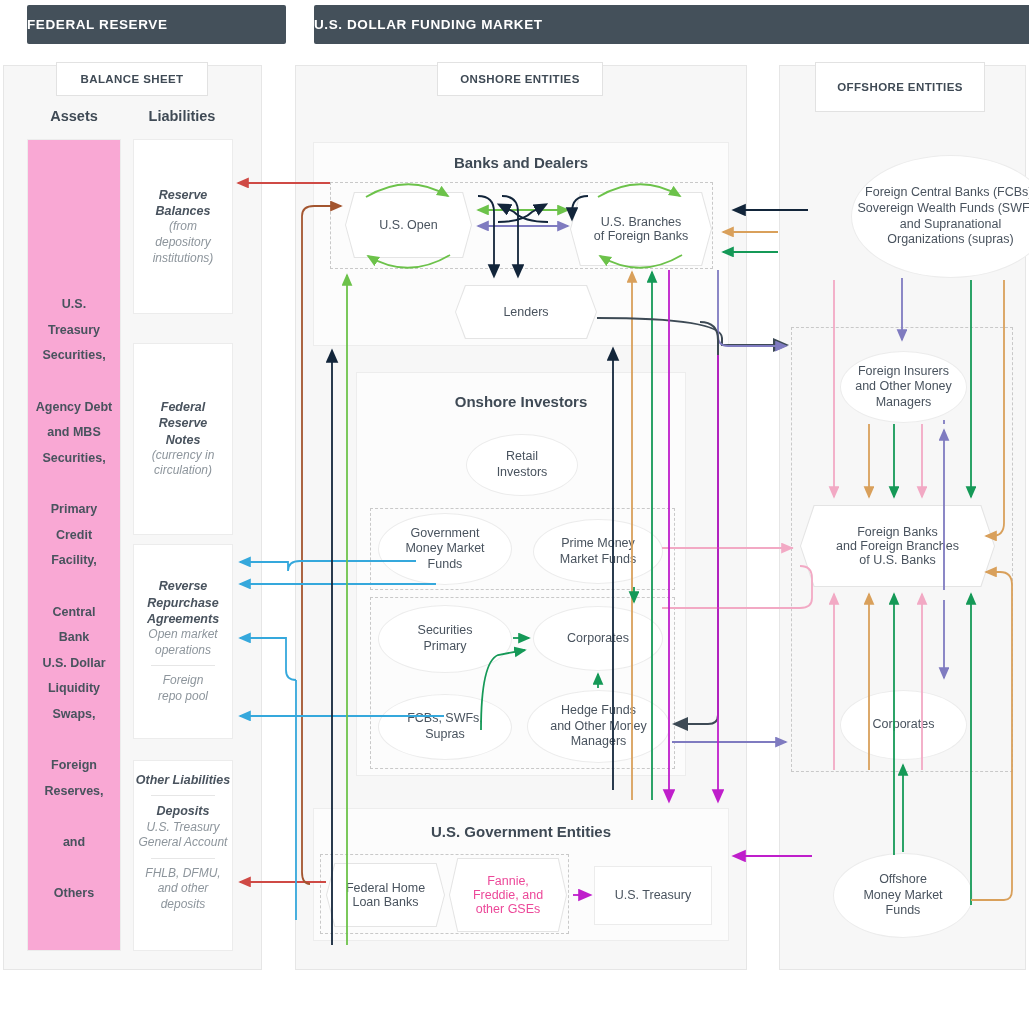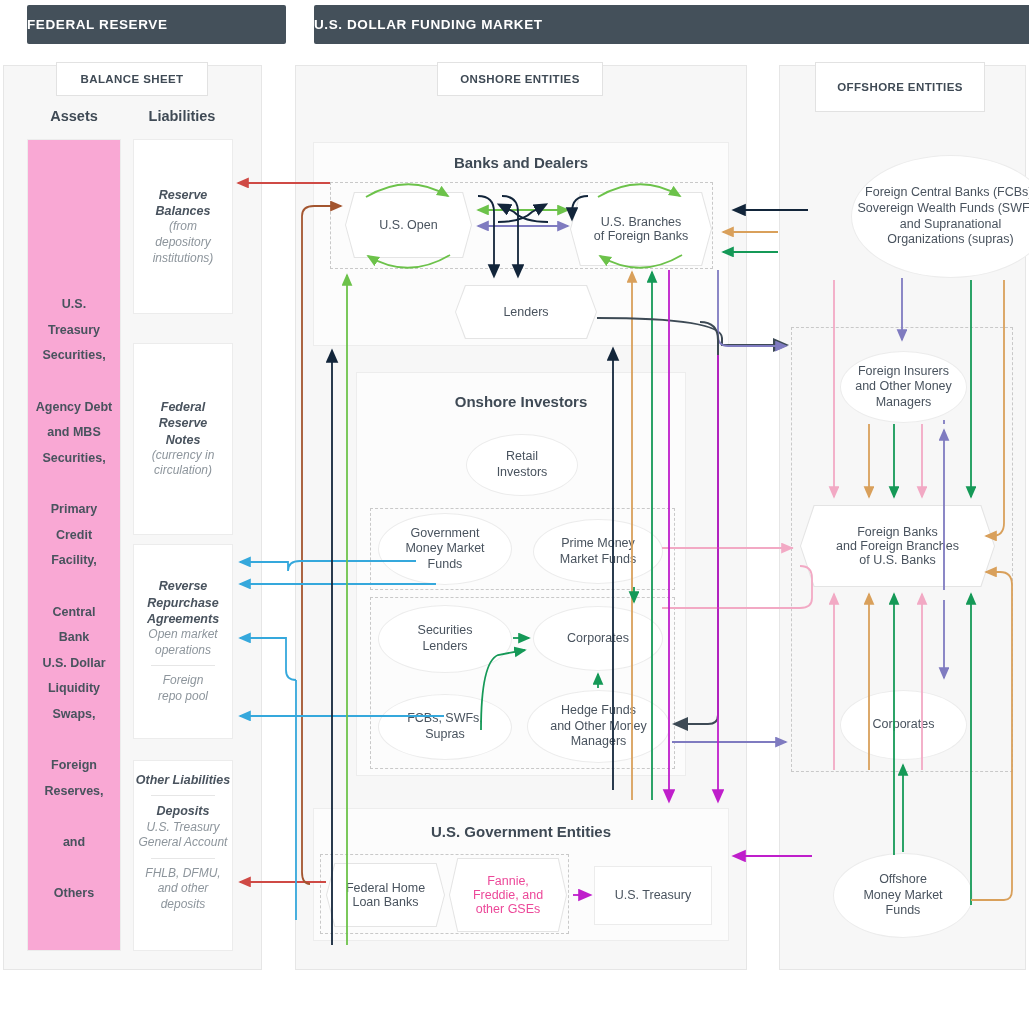--- a/index.html
+++ b/index.html
@@ -179,21 +179,21 @@
 Funds</span>
 </div>
 <div class="abs node ell" style="left:533px;top:519px;width:130px;height:65px;white-space:pre-line;">
   <span>Prime Money
 Market Funds</span>
 </div>
 
 <div class="abs dash" style="left:370px;top:597px;width:305px;height:172px;"></div>
 <div class="abs node ell" style="left:378px;top:605px;width:134px;height:68px;white-space:pre-line;">
   <span>Securities
-Lenders</span>
+Primary</span>
 </div>
 <div class="abs node ell" style="left:533px;top:606px;width:130px;height:65px;">
   <span>Corporates</span>
 </div>
 <div class="abs node ell" style="left:378px;top:694px;width:134px;height:66px;white-space:pre-line;">
   <span>FCBs, SWFs,
 Supras</span>
 </div>
 <div class="abs node ell" style="left:527px;top:690px;width:143px;height:73px;white-space:pre-line;">
   <span>Hedge Funds

